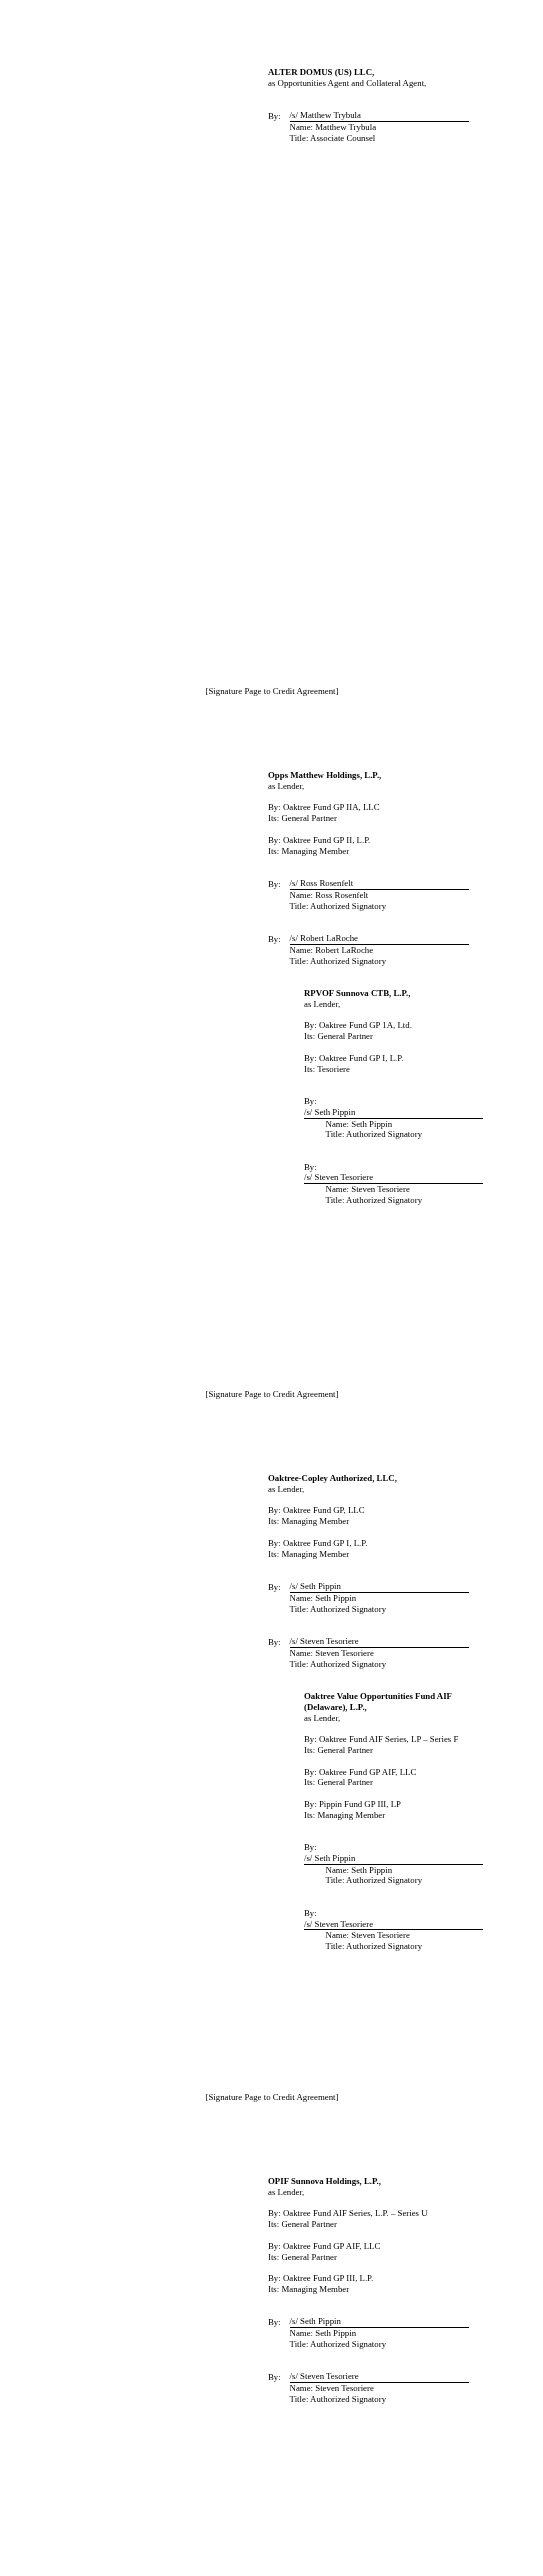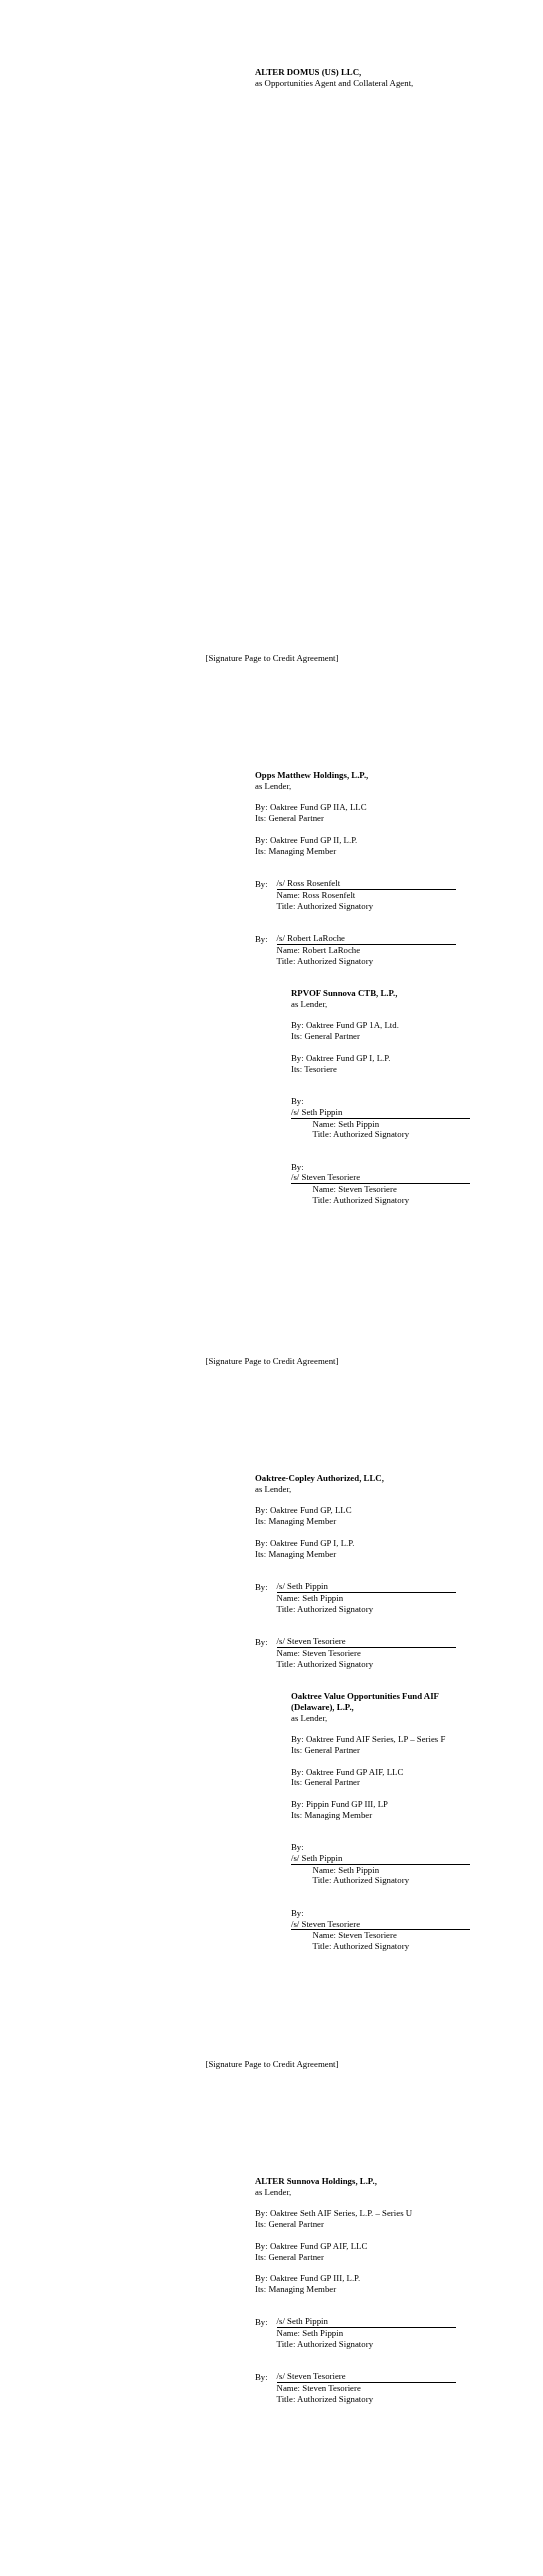--- a/index.html
+++ b/index.html
@@ -4,46 +4,53 @@
 <style>
   * { margin:0; padding:0; box-sizing:border-box; }
   html, body { background:#ffffff; }
   body {
     width:544px; height:2813px; position:relative;
     font-family:"Liberation Serif","DejaVu Serif",serif;
     color:#000000;
   }
   .page { position:relative; width:544px; height:703px; overflow:hidden; background:#ffffff; }
   .content {
-    position:absolute; left:255px; top:67px; width:202px;
+    position:absolute; left:268px; top:67px; width:202px;
     font-size:8.8px; line-height:10.8px;
   }
   .block + .block { margin-top:21.6px;margin-left:36px; }
   .entity { font-weight:bold; }
   .para { margin-top:10.8px; }
   .sig-entry { margin-top:21.6px; }
   .by-label { display:inline-block; width:21.6px; vertical-align:bottom; }
   .sig-underline {
     display:inline-block; width:179px; vertical-align:bottom;
     border-bottom:0.5px solid #000000; white-space:nowrap;
   }
   .sig-indent { margin-left:21.6px; }
   .footer {
-    position:absolute; top:653px; left:0; width:100%;
+    position:absolute; top:686px; left:0; width:100%;
     text-align:center; font-size:8.8px; line-height:10.8px;
   }
 </style>
 </head>
 <body>
 
 <div class="page">
   <div class="content">
     <div class="block">
       <div class="entity">ALTER DOMUS (US) LLC,</div>
       <div>as Opportunities Agent and Collateral Agent,</div>
+      <div class="sig-entry">
+        <div>
+          <span class="by-label">By:</span><span class="sig-underline">/s/ Matthew Trybula</span>
+        </div>
+        <div class="sig-indent">Name: Matthew Trybula</div>
+        <div class="sig-indent">Title: Associate Counsel</div>
+      </div>
     </div>
   </div>
   <div class="footer">[Signature Page to Credit Agreement]</div>
 </div>
 
 <div class="page">
   <div class="content">
 
     <div class="block">
       <div class="entity">Opps Matthew Holdings, L.P.,</div>
@@ -165,24 +172,24 @@
     </div>
 
   </div>
   <div class="footer">[Signature Page to Credit Agreement]</div>
 </div>
 
 <div class="page">
   <div class="content">
 
     <div class="block">
-      <div class="entity">ALTER Sunnova Holdings, L.P.,</div>
-      <div>as Lender,</div>
-      <div class="para">
-        <div>By: Oaktree Seth AIF Series, L.P. – Series U</div>
+      <div class="entity">OPIF Sunnova Holdings, L.P.,</div>
+      <div>as Lender,</div>
+      <div class="para">
+        <div>By: Oaktree Fund AIF Series, L.P. – Series U</div>
         <div>Its: General Partner</div>
       </div>
       <div class="para">
         <div>By: Oaktree Fund GP AIF, LLC</div>
         <div>Its: General Partner</div>
       </div>
       <div class="para">
         <div>By: Oaktree Fund GP III, L.P.</div>
         <div>Its: Managing Member</div>
       </div>

